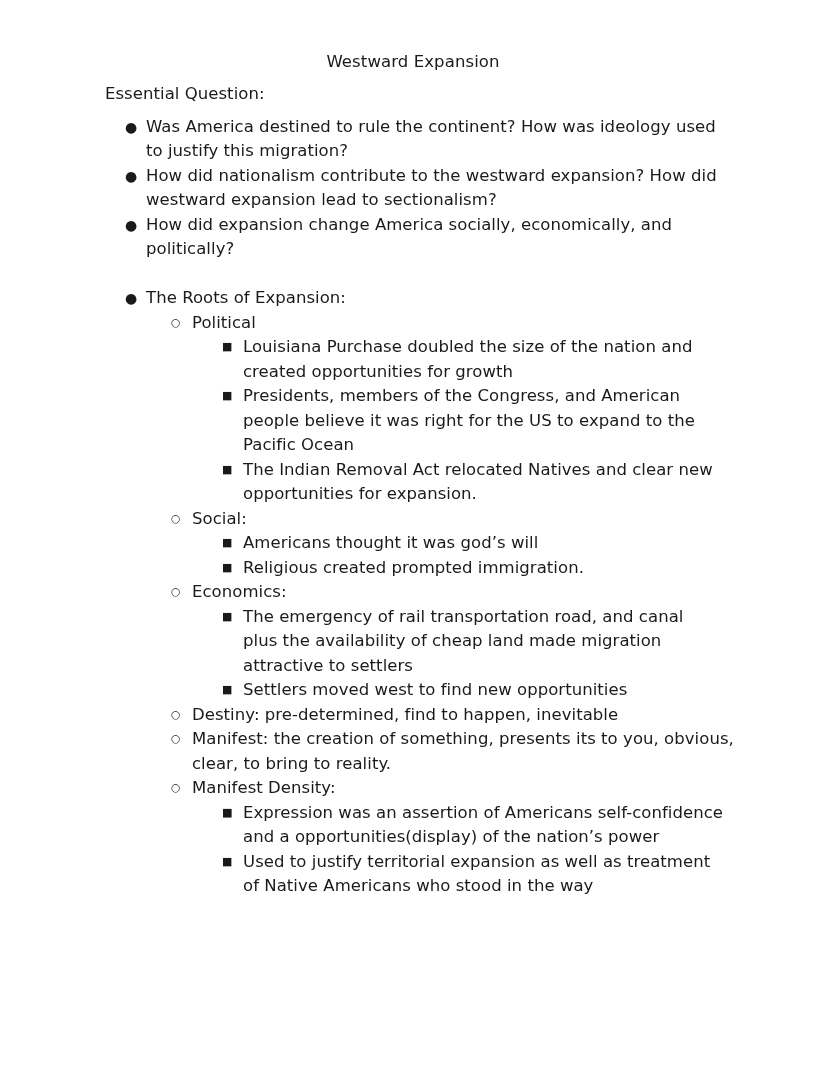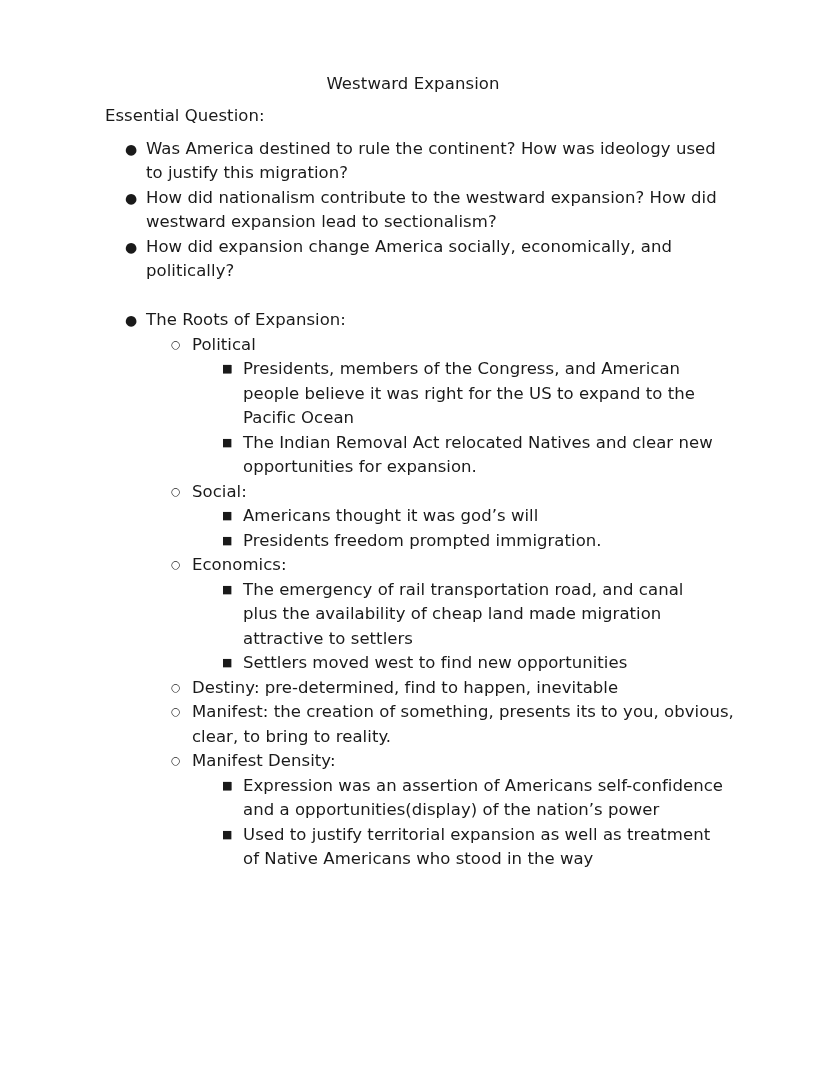--- a/index.html
+++ b/index.html
@@ -14,21 +14,21 @@
     font-family: "DejaVu Sans", sans-serif;
     color: #1a1a1a;
   }
 
   #page {
     position: relative;
     width: 828px;
     height: 1071px;
     background: #ffffff;
     box-sizing: border-box;
-    padding-top: 72px;
+    padding-top: 50px;
   }
 
   .doc-title {
     text-align: center;
     font-size: 16.5px;
     line-height: 24px;
     letter-spacing: 0.1px;
     color: #1a1a1a;
     margin: 0 0 4px 0;
     padding-right: 2px;
@@ -159,20 +159,21 @@
 
   <ul class="lvl2">
     <li class="item">
       <span class="marker">○</span>
       <span class="txt">Political</span>
     </li>
   </ul>
   <ul class="lvl3">
     <li class="item">
       <span class="marker">■</span>
+      <span class="txt">Louisiana Purchase doubled the size of the nation and created opportunities for growth</span>
     </li>
     <li class="item">
       <span class="marker">■</span>
       <span class="txt">Presidents, members of the Congress, and American people believe it was right for the US to expand to the Pacific Ocean</span>
     </li>
     <li class="item">
       <span class="marker">■</span>
       <span class="txt">The Indian Removal Act relocated Natives and clear new opportunities for expansion.</span>
     </li>
   </ul>
@@ -183,21 +184,21 @@
       <span class="txt">Social:</span>
     </li>
   </ul>
   <ul class="lvl3">
     <li class="item">
       <span class="marker">■</span>
       <span class="txt">Americans thought it was god’s will</span>
     </li>
     <li class="item">
       <span class="marker">■</span>
-      <span class="txt">Presidents freedom prompted immigration.</span>
+      <span class="txt">Religious created prompted immigration.</span>
     </li>
   </ul>
 
   <ul class="lvl2">
     <li class="item">
       <span class="marker">○</span>
       <span class="txt">Economics:</span>
     </li>
   </ul>
   <ul class="lvl3">

